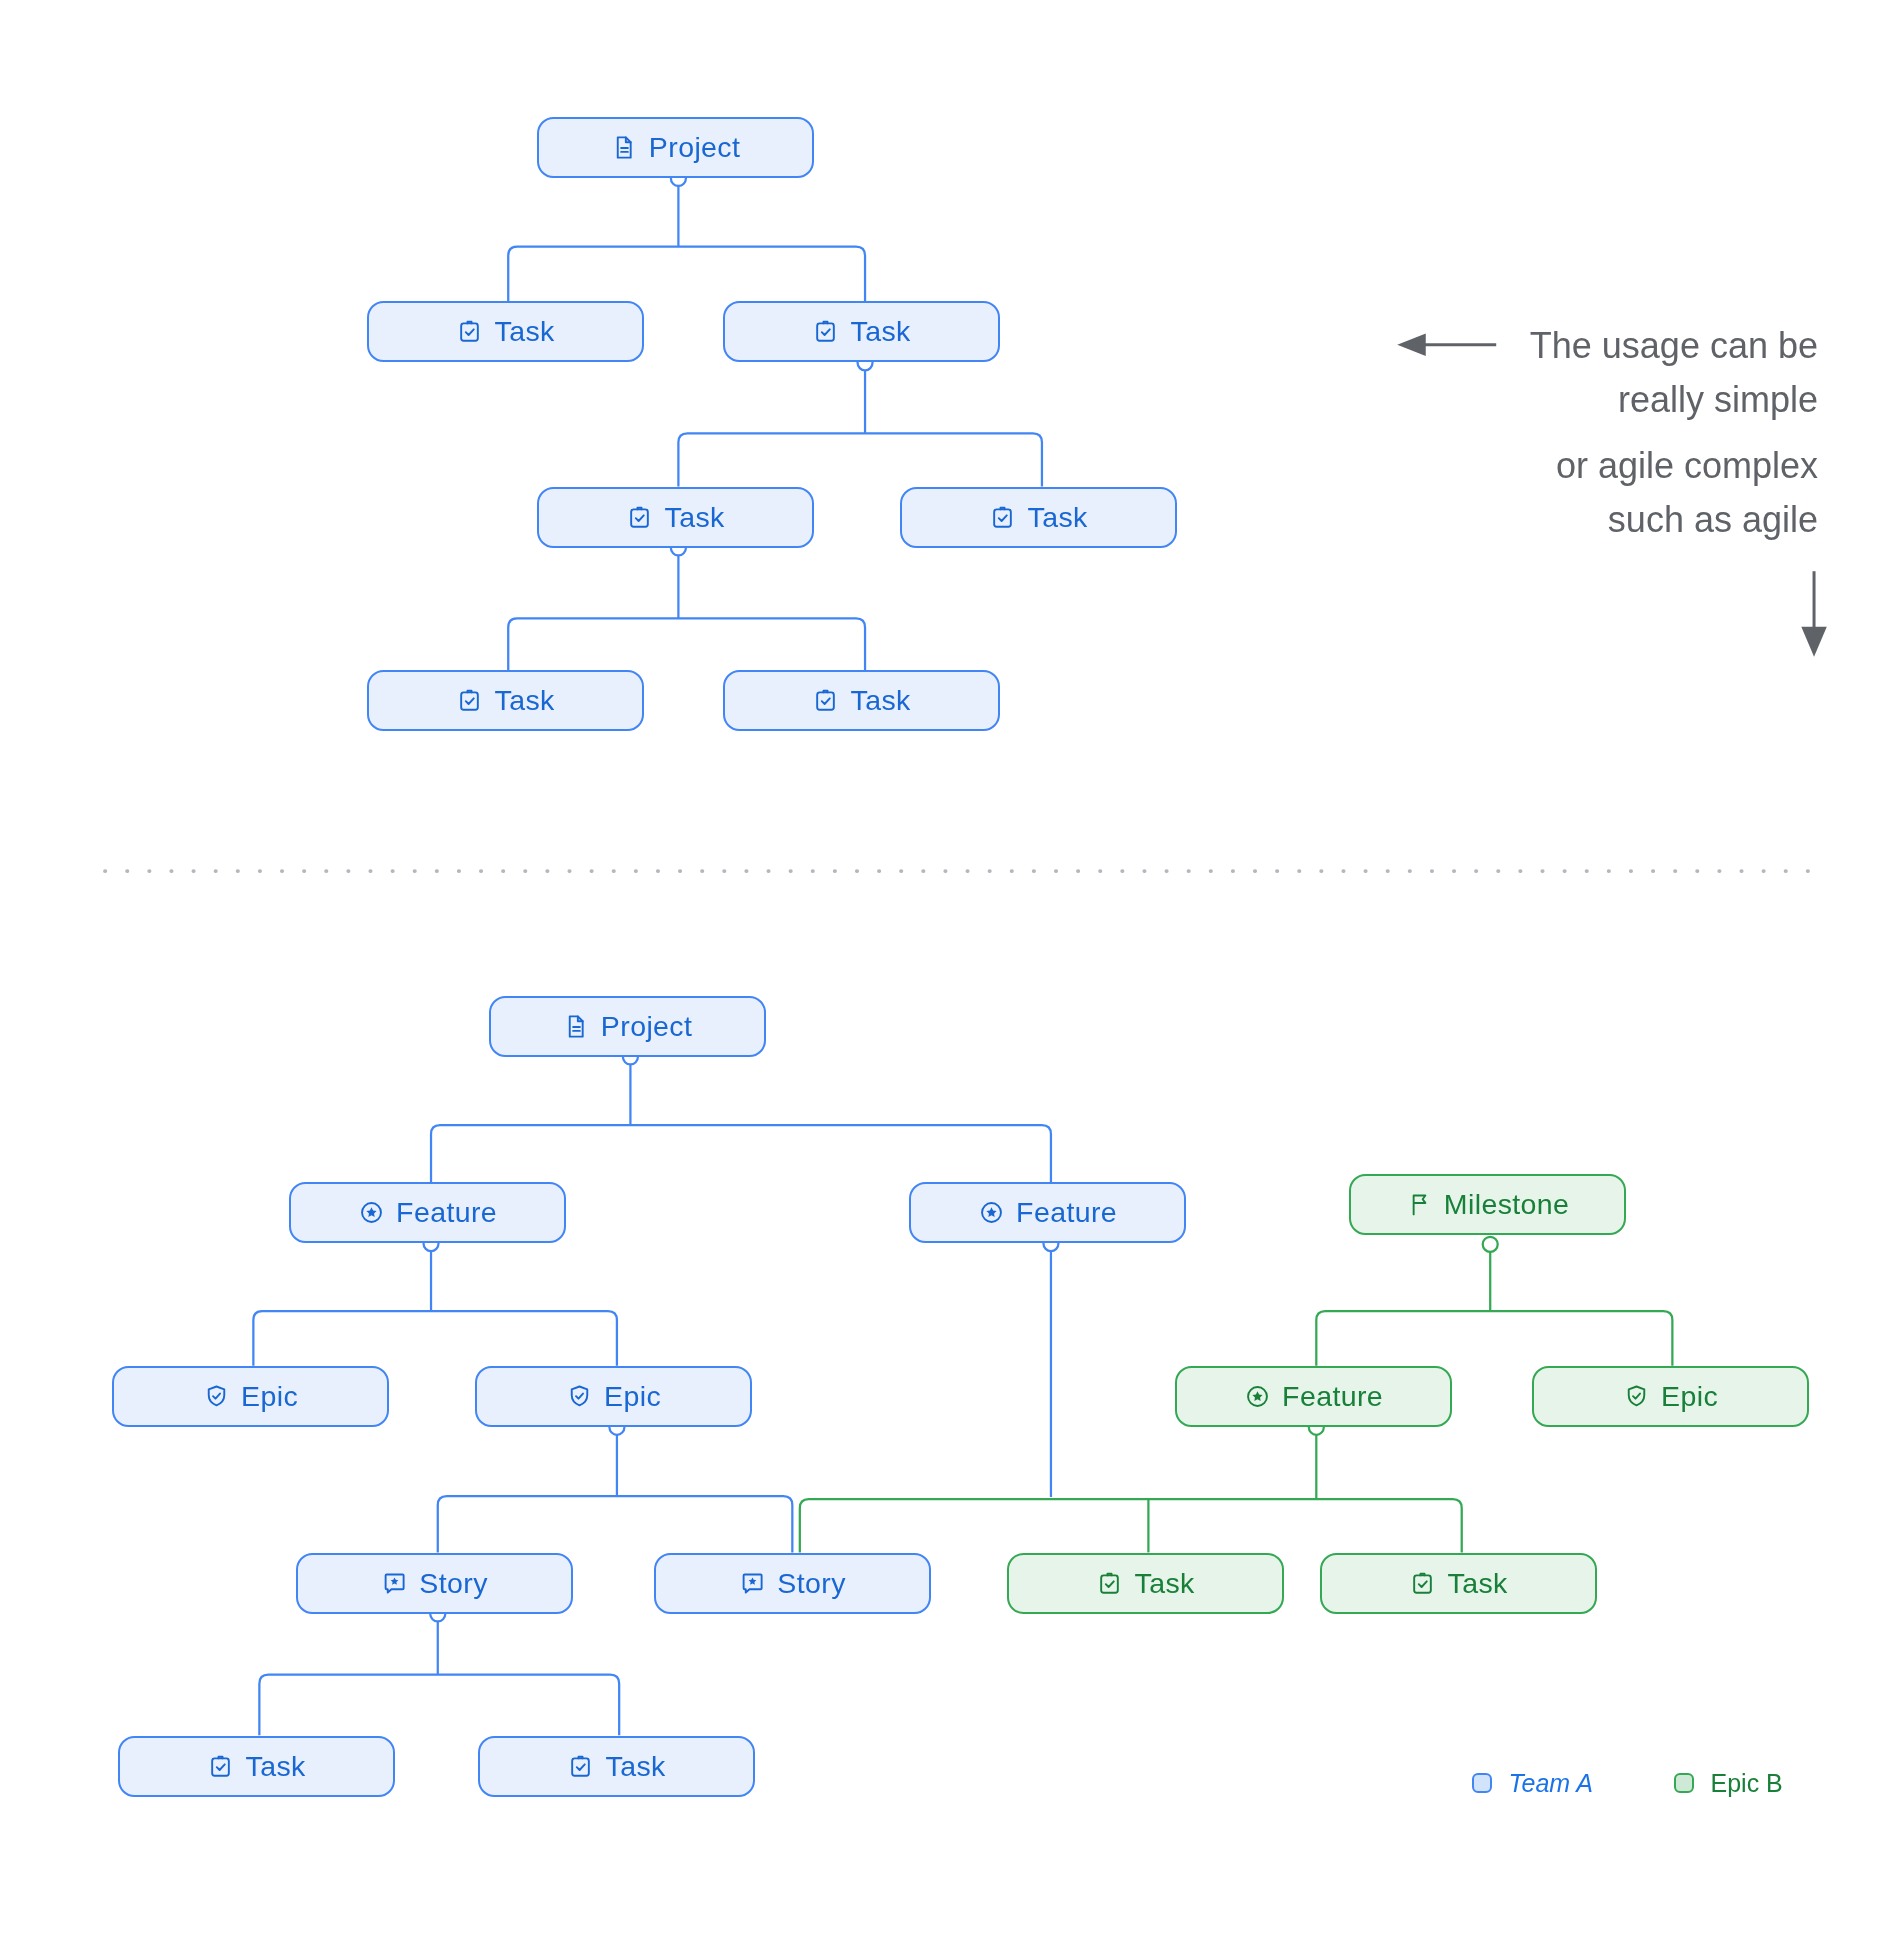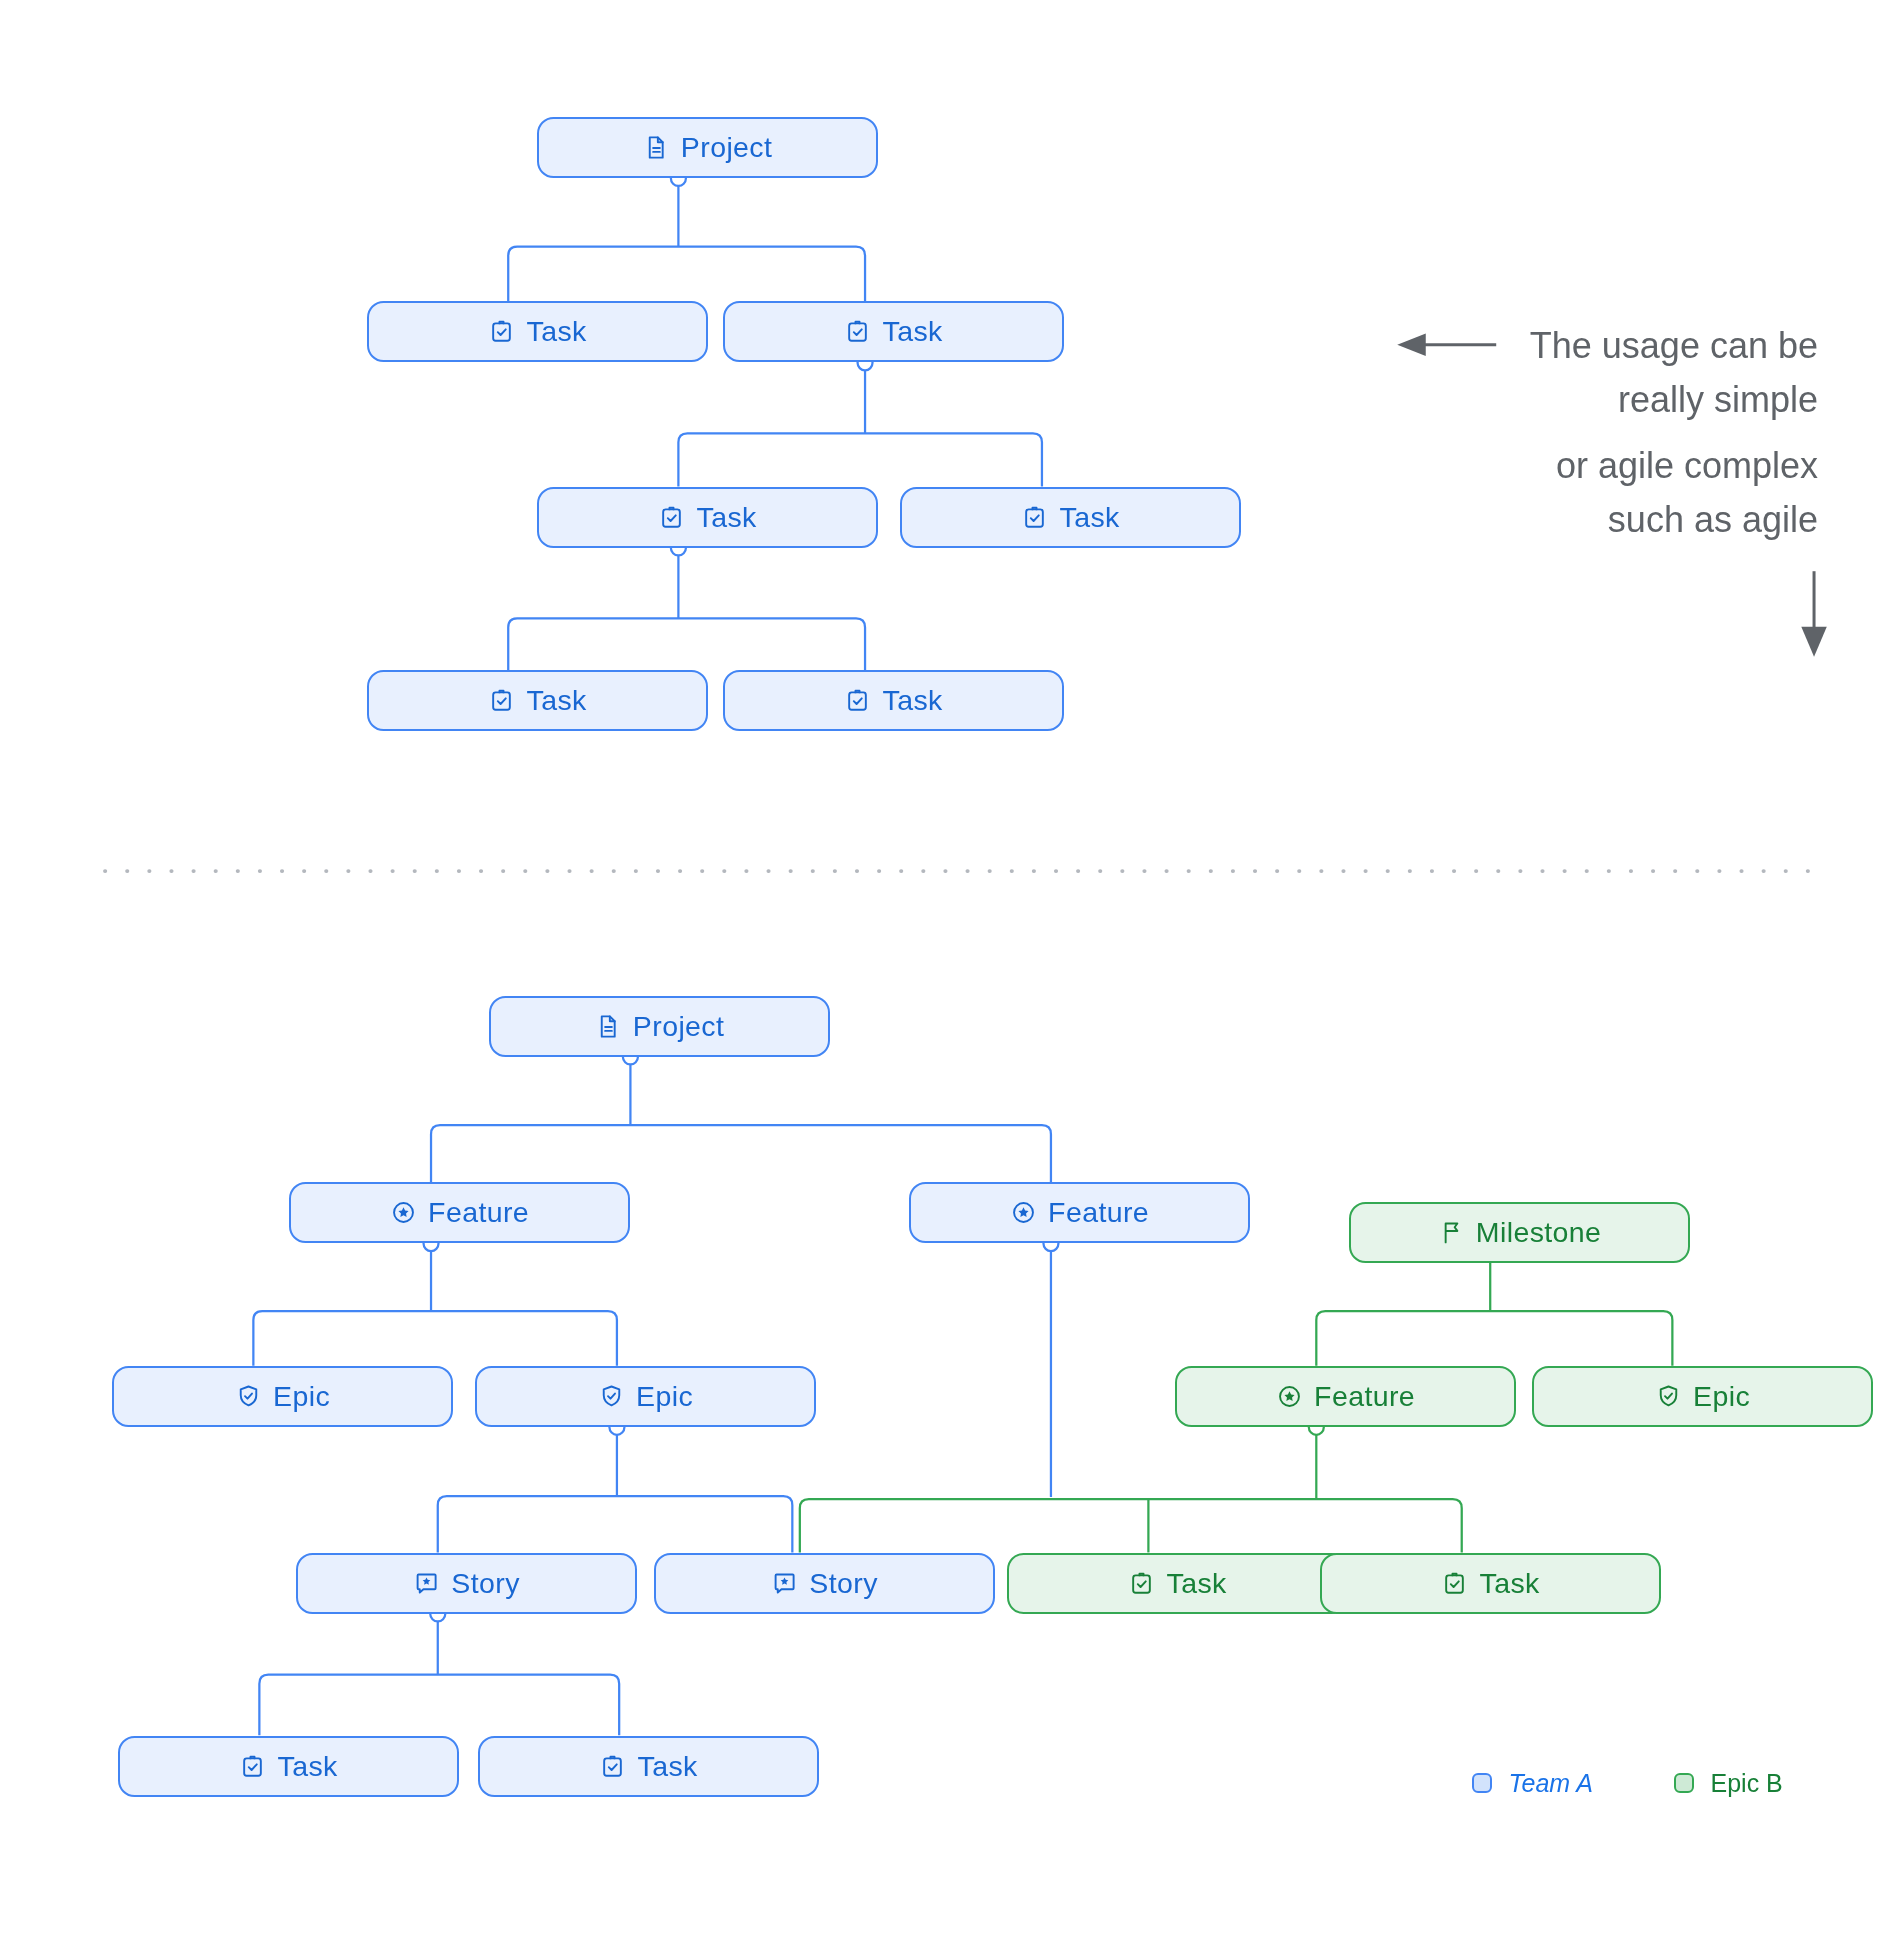--- a/index.html
+++ b/index.html
@@ -1,18 +1,18 @@
 <!DOCTYPE html>
 <html style="font-size:12px"><head>
 <meta charset="utf-8">
 <style>
   html,body{margin:0;padding:0;background:#ffffff;font-family:"Liberation Sans",sans-serif;}
   .canvas{position:relative;width:1898px;height:1955px;background:#ffffff;overflow:hidden;}
   .layer{position:absolute;left:0;top:0;width:1898px;height:1955px;pointer-events:none;}
-  .node{position:absolute;width:341px;height:61px;box-sizing:border-box;border:2.2px solid;
+  .node{position:absolute;width:277px;height:61px;box-sizing:border-box;border:2.2px solid;
         border-radius:16.5px;display:flex;align-items:center;justify-content:center;gap:11.2px;
         font-size:28.5px;font-weight:500;letter-spacing:0.4px;}
   .node.blue{background:#e8f0fe;border-color:#4285f4;color:#1967d2;}
   .node.green{background:#e6f4ea;border-color:#34a853;color:#188038;}
   .icon{width:27px;height:27px;flex:0 0 auto;}
   .ann-line{position:absolute;left:1413px;width:405px;text-align:right;font-size:36px;
             line-height:53px;color:#5f6368;font-weight:400;}
   .legend-item{position:absolute;display:flex;align-items:center;gap:16.5px;height:30px;top:1768px;}
   .swatch{width:20px;height:20px;border-radius:6px;box-sizing:border-box;border:2.2px solid;}
   .swatch.a{background:#d2e3fc;border-color:#4285f4;}
@@ -171,21 +171,21 @@
         <use href="#i-feature"></use>
       </svg>
     <span>Feature</span>
   </div>
   <div class="node blue" style="left:909px;top:1182px;">
     <svg class="icon" viewBox="0 0 24 24">
         <use href="#i-feature"></use>
       </svg>
     <span>Feature</span>
   </div>
-  <div class="node green" style="left:1349px;top:1202px;">
+  <div class="node green" style="left:1349px;top:1174px;">
     <svg class="icon" viewBox="0 0 24 24">
         <use href="#i-flag"></use>
       </svg>
     <span>Milestone</span>
   </div>
   <div class="node blue" style="left:112px;top:1366px;">
     <svg class="icon" viewBox="0 0 24 24">
         <use href="#i-epic"></use>
       </svg>
     <span>Epic</span>

